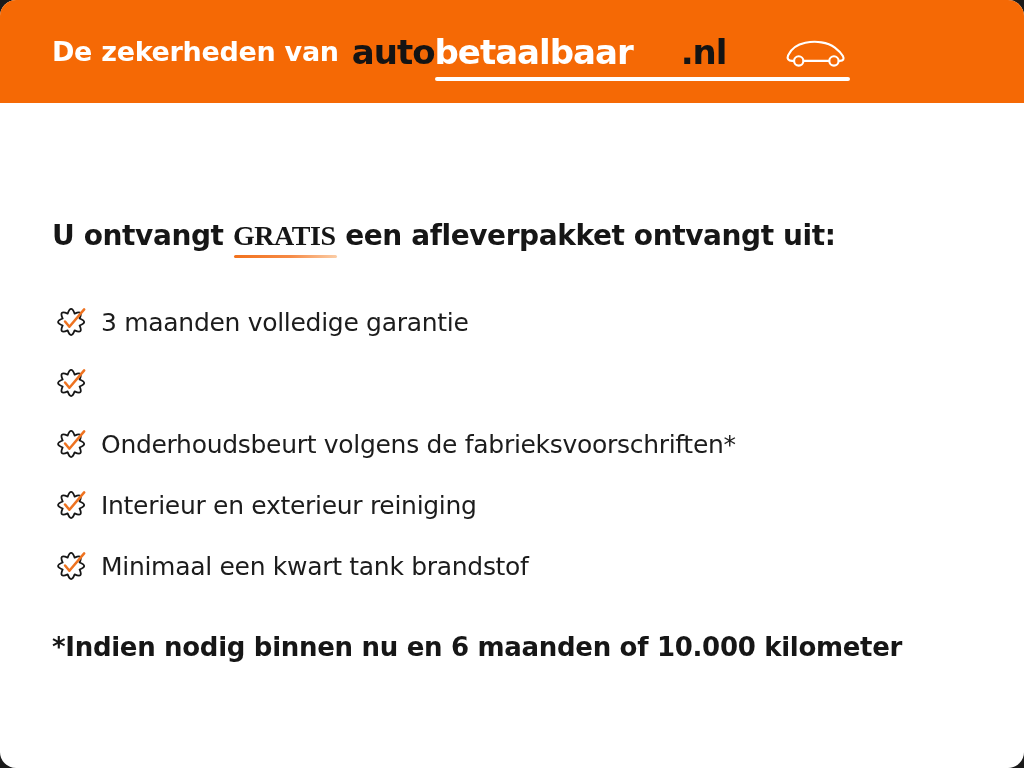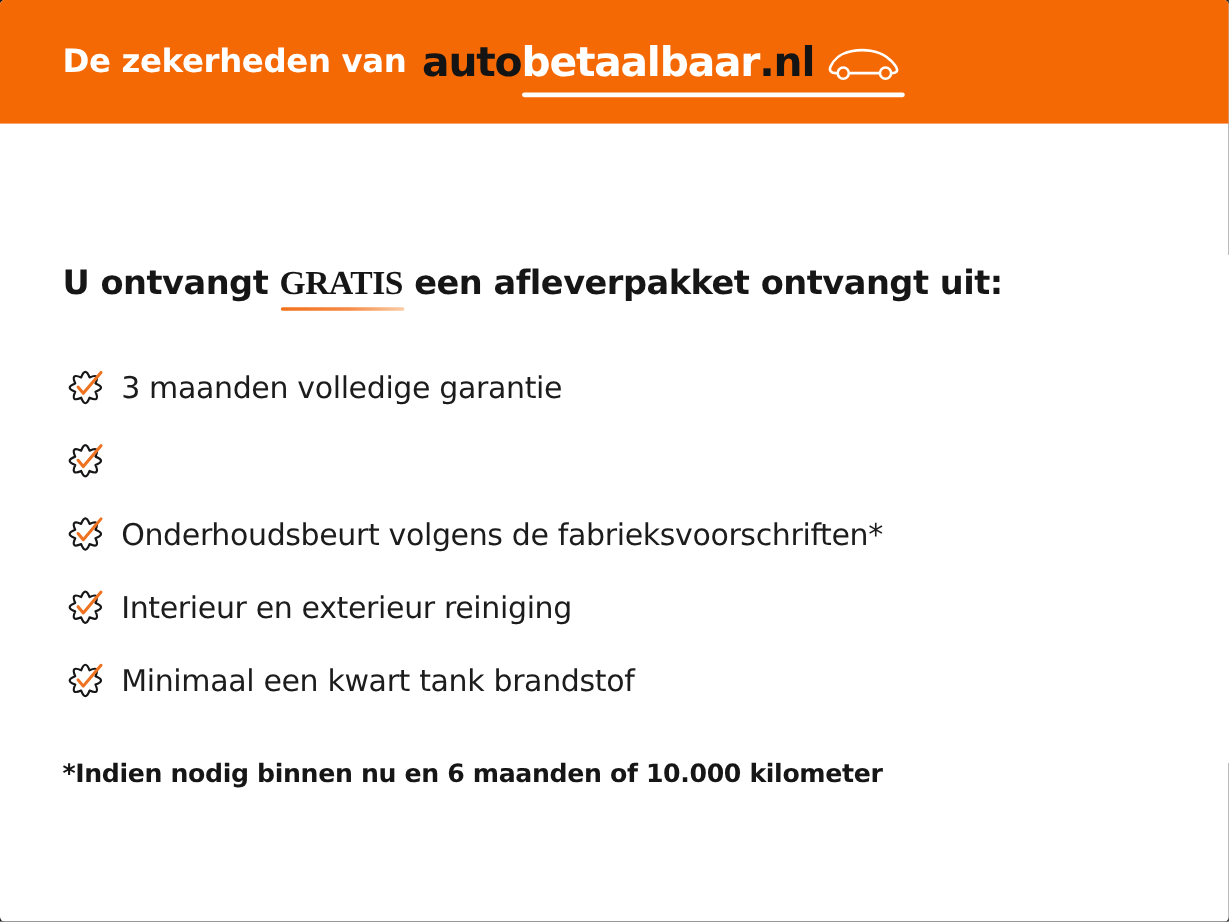--- a/index.html
+++ b/index.html
@@ -5,21 +5,21 @@
   html,body{margin:0;padding:0;}
   body{
     width:1024px;height:768px;
     background:#1A1A1A;
     font-family:"DejaVu Sans","Liberation Sans",sans-serif;
     overflow:hidden;
   }
   .card{
     position:relative;
     width:1024px;height:768px;
-    border-radius:4px;
+    border-radius:16px;
     overflow:hidden;
     background:#FFFFFF;
   }
   
   .header{
     height:103px;
     background:#F56905;
     display:flex;
     align-items:center;
     padding:0 30px 0 52px;
@@ -39,20 +39,21 @@
     font-size:34px;
     font-weight:700;
     letter-spacing:-1px;
     white-space:nowrap;
   }
   .logo-auto{color:#141414;}
   .logo-rest{
     position:relative;
     display:inline-flex;
     align-items:center;
+    gap:48px;
   }
   .logo-betaalbaar{color:#FFFFFF;}
   .logo-nl{color:#141414;}
   .logo-car{margin-left:10px;display:block;}
   .logo-underline{
     position:absolute;
     left:0;right:0;bottom:-9px;
     height:4px;
     background:#FFFFFF;
     border-radius:2px;
@@ -92,21 +93,21 @@
   }
   .badge-icon{flex:0 0 auto;display:block;}
   .list-label{
     font-size:25px;
     color:#1C1C1C;
     letter-spacing:-0.3px;
     white-space:nowrap;
   }
   .footnote{
     margin:46px 52px 0 52px;
-    font-size:21px;
+    font-size:26px;
     font-weight:700;
     color:#161616;
     letter-spacing:-0.3px;
     white-space:nowrap;
   }
 </style>
 </head>
 <body>
 
 <div class="card">

